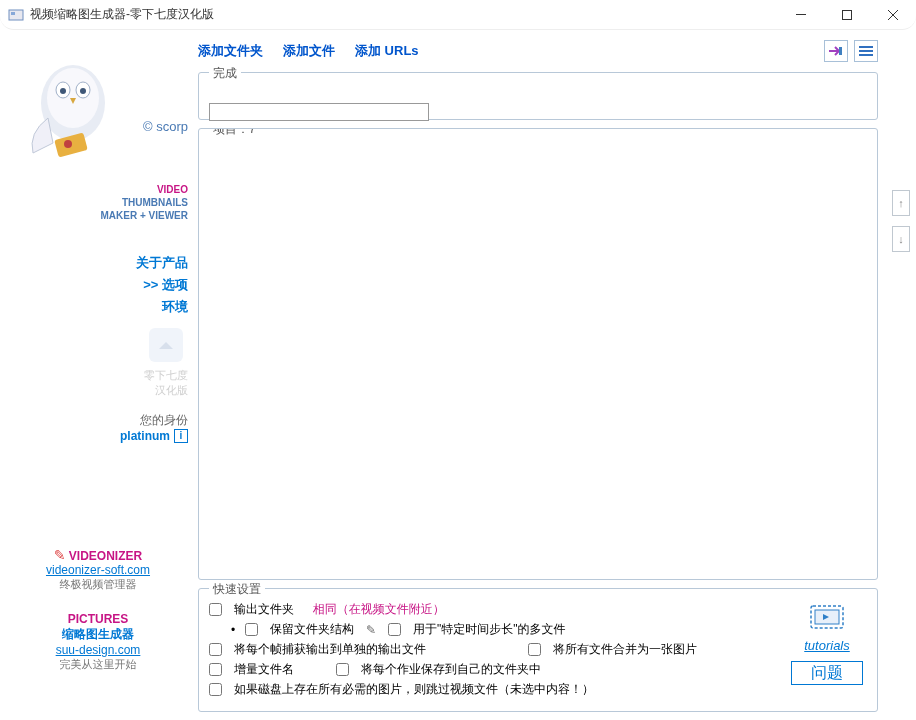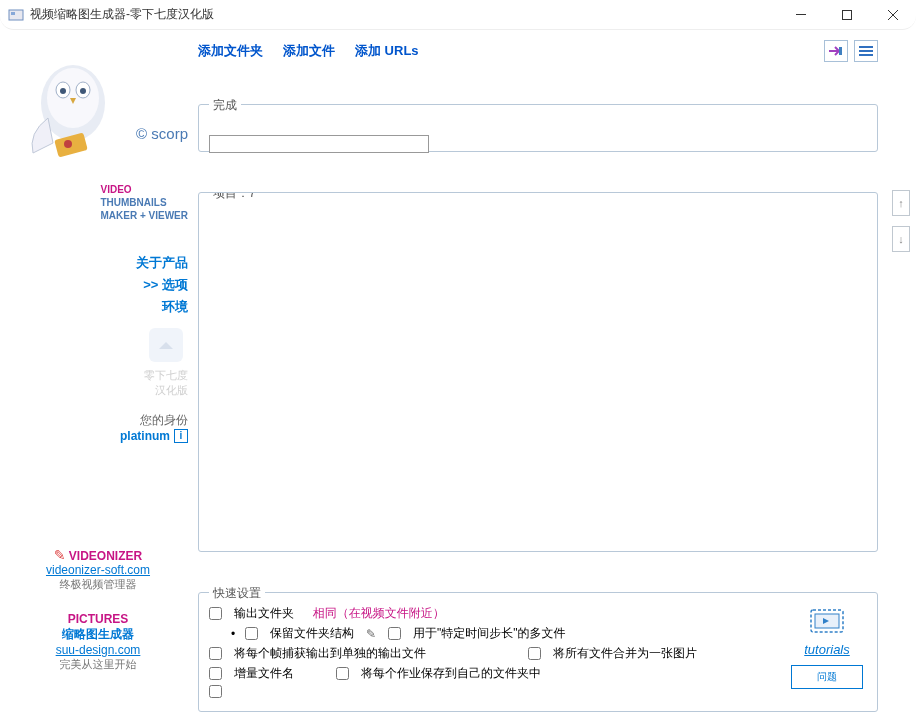--- a/index.html
+++ b/index.html
@@ -9,22 +9,22 @@
     .titlebar-icon { width: 16px; height: 16px; margin-right: 6px; display: inline-flex; }
     .titlebar-text { font-size: 12px; color: #333; flex: 1; }
     .titlebar-controls { display: flex; }
     .tb-btn { width: 46px; height: 30px; display: flex; align-items: center; justify-content: center; cursor: pointer; }
     
     .content { display: flex; height: calc(720px - 30px); padding: 8px; position: relative; }
     
     .sidebar { width: 190px; display: flex; flex-direction: column; align-items: flex-end; padding-right: 10px; padding-top: 10px; text-align: right; }
     .owl-area { width: 170px; height: 130px; position: relative; margin-bottom: 5px; }
     .owl-svg { position: absolute; left: 0; top: 0; }
-    .scorp { position: absolute; right: 0; top: 77px; font-size: 15px; color: #4a7ab4; }
-    .logo-text { font-size: 10px; line-height: 1.3; text-align: left; margin-left: 60px; }
+    .scorp { position: absolute; right: 0; top: 71px; font-size: 13px; color: #4a7ab4; }
+    .logo-text { font-size: 10px; line-height: 1.3; text-align: right; margin-left: 60px; }
     .logo-text .video { color: #c71585; font-weight: bold; }
     .logo-text .thumbnails { color: #4a7ab4; font-weight: bold; }
     .logo-text .maker { color: #4a7ab4; font-weight: bold; }
     
     .menu-links { margin-top: 30px; font-size: 13px; line-height: 1.7; font-weight: bold; }
     .menu-links a { color: #0078d4; cursor: pointer; display: block; }
     .menu-links .options { color: #0078d4; }
     
     .seven-below { margin-top: 10px; display: flex; align-items: center; gap: 6px; color: #d0d0d0; font-size: 11px; line-height: 1.3; flex-direction: column; }
     .seven-below-icon { width: 34px; height: 34px; background: #f0f4fa; border-radius: 6px; display: flex; align-items: center; justify-content: center; }
@@ -36,21 +36,21 @@
     .spacer-flex { flex: 1; }
     
     .bottom-links { margin-bottom: 20px; font-size: 12px; text-align: center; width: 100%; }
     .bottom-links .section { margin-bottom: 20px; }
     .bottom-links .title-pink { color: #c71585; font-weight: bold; }
     .bottom-links .title-blue { color: #0078d4; font-weight: bold; }
     .bottom-links .link { color: #0078d4; text-decoration: underline; cursor: pointer; }
     .bottom-links .desc { color: #777; font-size: 11px; }
     .magic-icon { color: #d44; font-size: 14px; }
     
-    .main { flex: 1; display: flex; flex-direction: column; padding-right: 30px; gap: 32px; }
+    .main { flex: 1; display: flex; flex-direction: column; padding-right: 30px; }
     
     .toolbar-row { display: flex; align-items: center; height: 26px; gap: 20px; }
     .toolbar-row a { color: #0055cc; font-weight: bold; font-size: 13px; cursor: pointer; }
     .toolbar-right { margin-left: auto; display: flex; gap: 6px; }
     .tiny-btn { width: 24px; height: 22px; border: 1px solid #a8c0d8; background: #fff; display: flex; align-items: center; justify-content: center; cursor: pointer; }
     
     .group { border: 1px solid #b8c8d8; border-radius: 3px; position: relative; padding: 12px 10px 10px; margin-top: 8px; }
     .group-label { position: absolute; top: -8px; left: 10px; background: #fff; padding: 0 4px; font-size: 12px; color: #555; }
     .group-complete { height: 48px; }
     .progress-bar { border: 1px solid #999; background: #fff; height: 18px; width: 220px; margin-top: 18px; }
@@ -67,21 +67,21 @@
     .check-row { display: flex; align-items: center; gap: 6px; margin-bottom: 3px; flex-wrap: wrap; }
     .check-row input[type=checkbox] { margin: 0; }
     .check-row label { cursor: pointer; margin-left: 6px; }
     .same-link { color: #c71585; }
     .bullet { display: inline-block; width: 12px; text-align: center; }
     .pencil-icon { color: #666; cursor: pointer; margin: 0 6px; }
     .indent { margin-left: 18px; }
     
     .tutorials-box { width: 70px; height: 52px; display: flex; flex-direction: column; align-items: center; justify-content: flex-end; cursor: pointer; position: relative; text-align: right; }
     .tutorials-label { color: #0078d4; font-style: italic; text-decoration: underline; font-size: 13px; position: relative; }
-    .question-btn { width: 72px; height: 24px; border: 1px solid #0078d4; background: #fff; color: #0078d4; font-size: 10px; cursor: pointer; font-family: inherit; }
+    .question-btn { width: 72px; height: 24px; border: 1px solid #0078d4; background: #fff; color: #0078d4; font-size: 16px; cursor: pointer; font-family: inherit; }
   </style>
 </head>
 <body>
 
 <div class="titlebar">
   <span class="titlebar-icon">
     <svg width="16" height="16" viewBox="0 0 16 16">
         <rect x="1" y="3" width="14" height="10" fill="#e8e8f0" stroke="#7090c0" stroke-width="1"></rect>
         <rect x="3" y="5" width="4" height="3" fill="#88a8d8"></rect>
       </svg>
@@ -231,20 +231,21 @@
           </div>
           <div class="check-row">
             <input type="checkbox" style="">
             <label>增量文件名</label>
             <span style="width:30px"></span>
             <input type="checkbox" style="">
             <label>将每个作业保存到自己的文件夹中</label>
           </div>
           <div class="check-row">
             <input type="checkbox" style="">
+            <label>如果磁盘上存在所有必需的图片，则跳过视频文件（未选中内容！）</label>
           </div>
         </div>
         <div class="quick-right">
           <div class="tutorials-box">
             <svg width="44" height="36" viewBox="0 0 44 36">
               <rect x="6" y="4" width="32" height="22" rx="2" fill="none" stroke="#3080c8" stroke-width="1.5" stroke-dasharray="3 2"></rect>
               <rect x="10" y="8" width="24" height="14" fill="#e8f0fa" stroke="#3080c8"></rect>
               <path d="M 18 12 L 18 18 L 24 15 Z" fill="#3080c8"></path>
             </svg>
             <span class="tutorials-label">tutorials</span>

